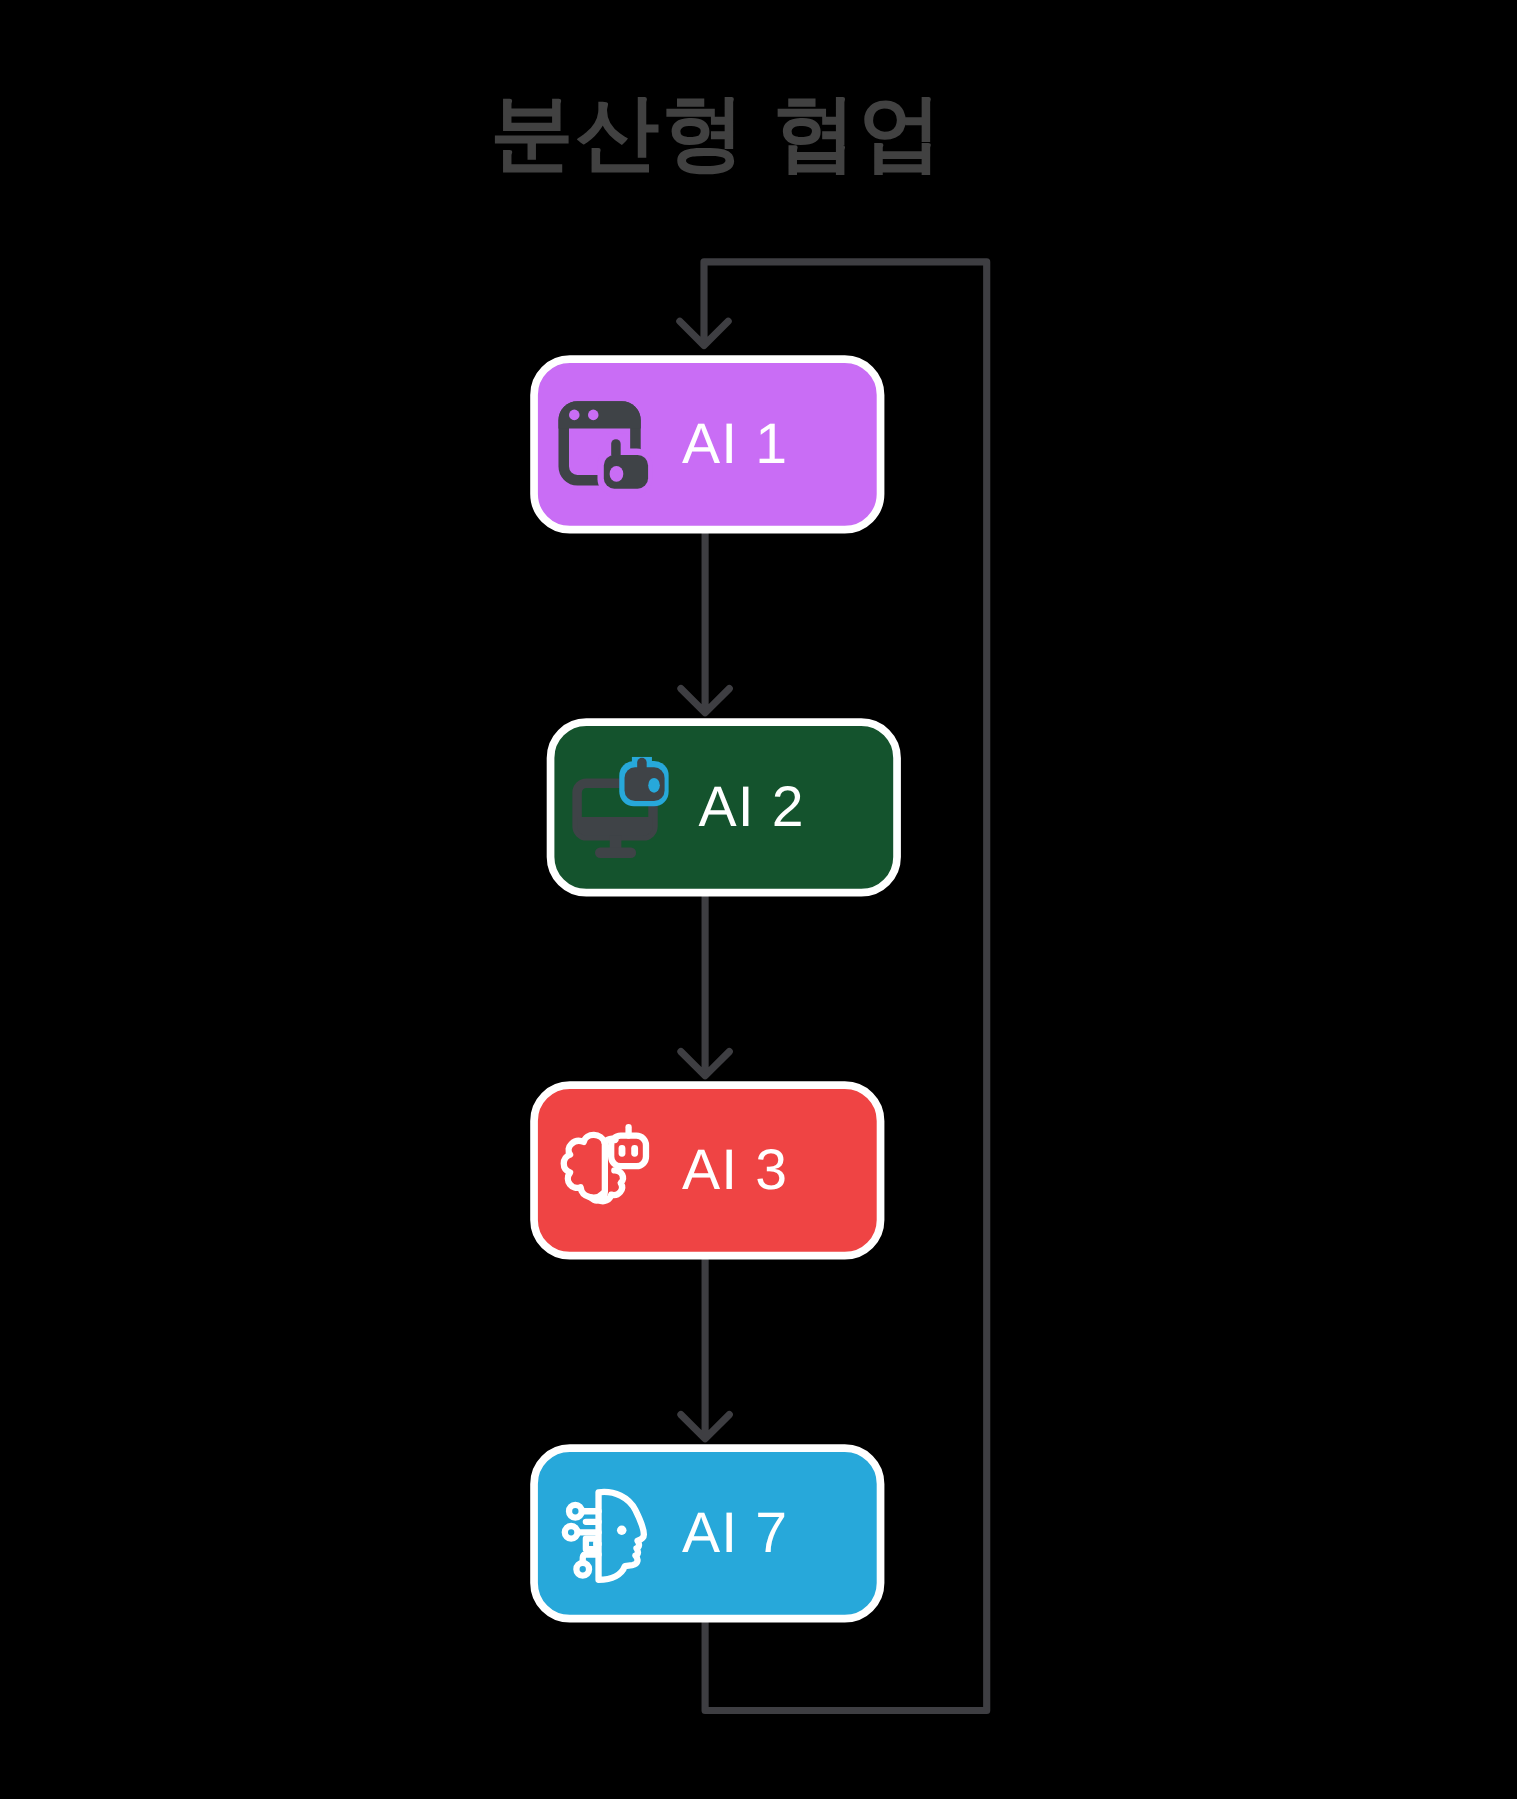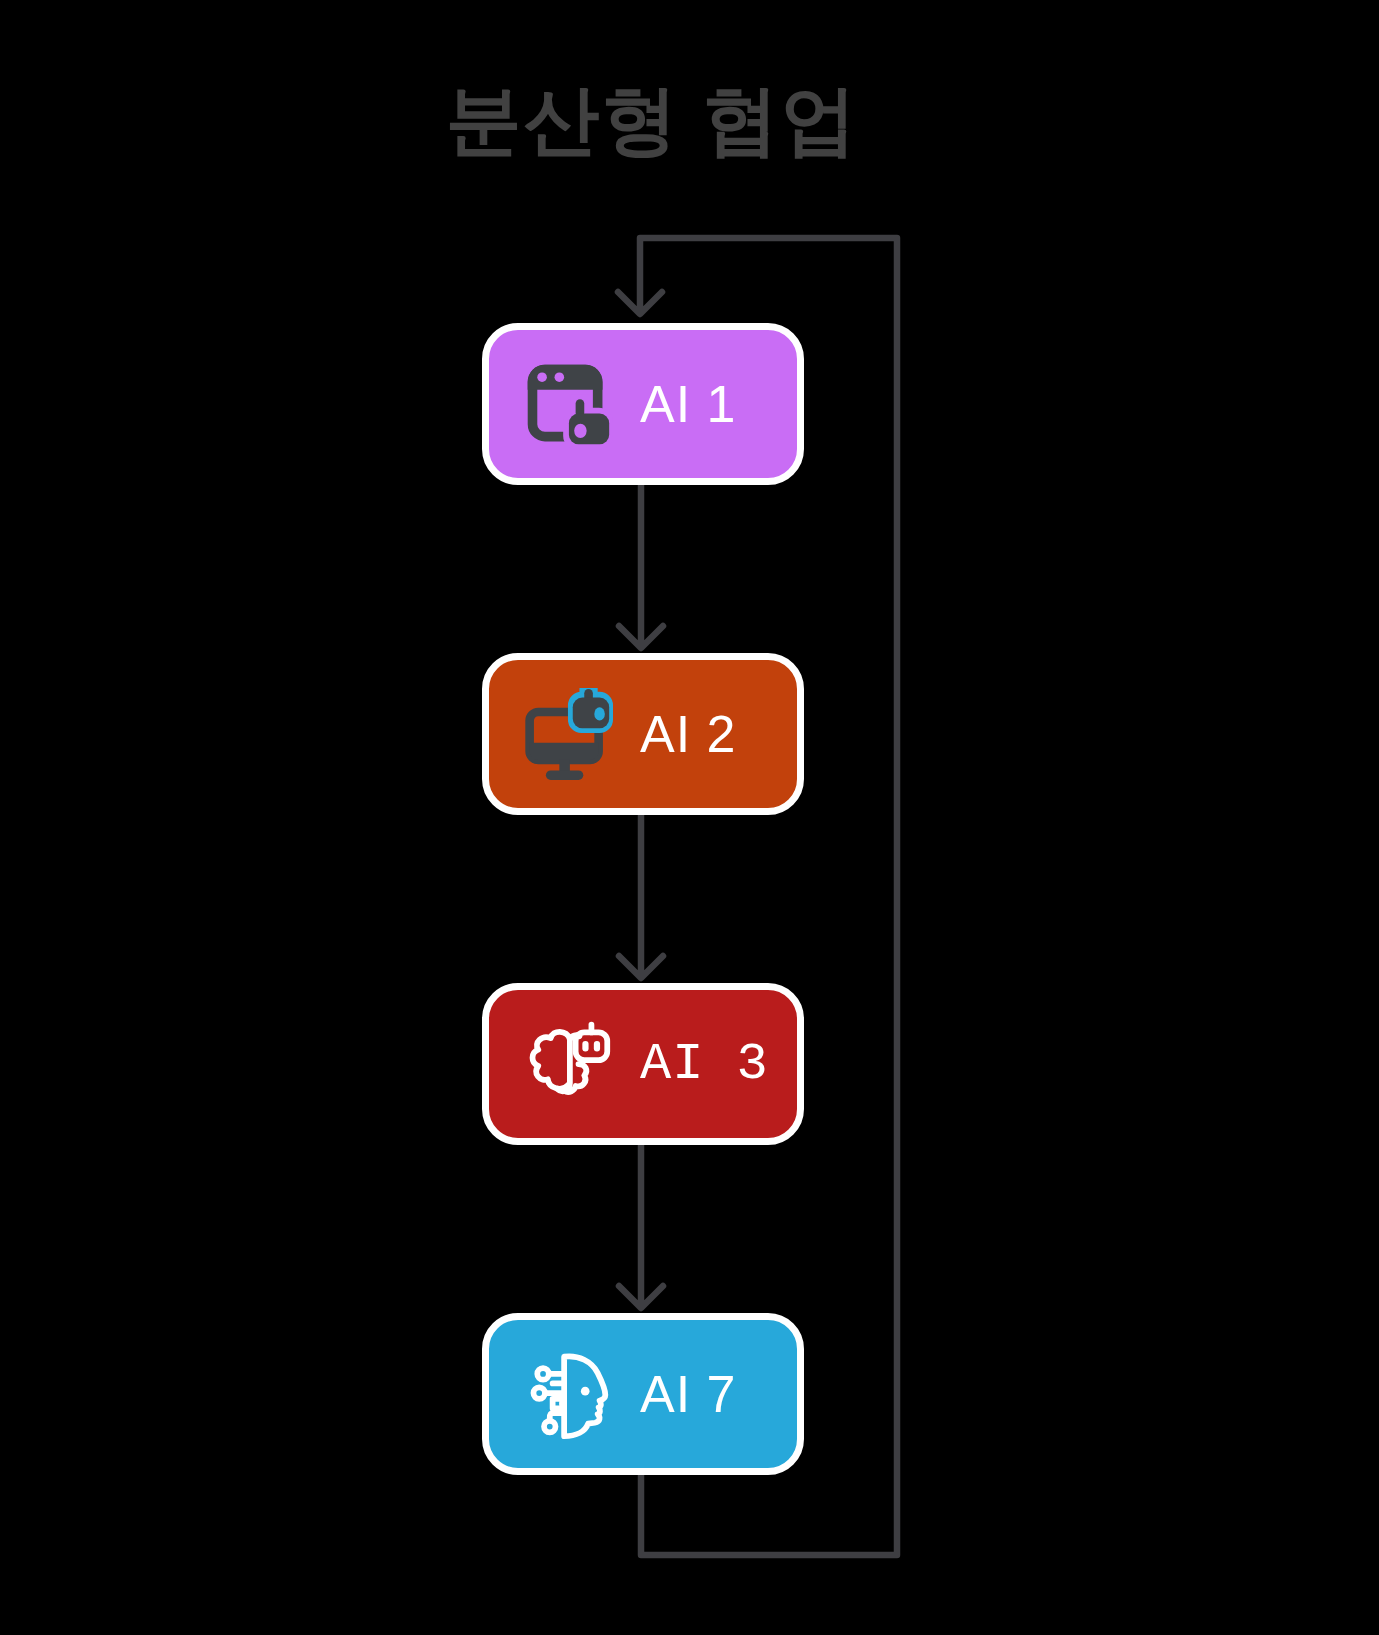--- a/index.html
+++ b/index.html
@@ -6,21 +6,21 @@
   .canvas{position:relative;width:1379px;height:1635px;background:var(--background,#000);
           overflow:hidden;font-family:"Liberation Sans","DejaVu Sans",sans-serif;}
   .title{position:absolute;left:640px;top:58px;transform:translateX(-50%);margin:12px;
          font-size:76px;font-weight:700;letter-spacing:2px;white-space:nowrap;
          color:var(--title,#414141);}
   .connectors{position:absolute;left:0;top:0;}
   .connectors path{fill:none;stroke:var(--line,#3e3e42);stroke-width:6.5;
                    stroke-linecap:round;stroke-linejoin:round;}
   .node{position:absolute;left:482px;width:322px;height:162px;box-sizing:border-box;
         border:7px solid var(--node-border,#fff);border-radius:36px;
-        display:flex;align-items:center;padding-left:32px;}
+        display:flex;align-items:center;padding-left:12px;}
   .node .icon{width:92px;height:92px;flex:0 0 auto;}
   .node .label{margin-left:27px;font-size:52px;letter-spacing:1px;
                color:var(--node-label,#fff);}
   .n1{top:323px}.n2{top:653px}.n3{top:983px}.n4{top:1313px}
   .outline{fill:none;stroke:var(--icon-dark,#3f4347);}
   .white-line{fill:none;stroke:#fff;stroke-width:6;stroke-linecap:round;stroke-linejoin:round;}
 </style>
 </head>
 <body>
 
@@ -45,38 +45,38 @@
         <rect x="44" y="52" width="52" height="44" rx="15" style="fill: rgb(201, 109, 245);"></rect>
         <rect x="52" y="38" width="20" height="22" style="fill: rgb(201, 109, 245);"></rect>
         <rect x="57" y="43" width="9" height="19" rx="4.5" style="fill: rgb(63, 67, 71);"></rect>
         <rect x="50" y="58" width="42" height="32" rx="10" style="fill: rgb(63, 67, 71);"></rect>
         <ellipse cx="62" cy="76" rx="6.5" ry="7.5" style="fill: rgb(201, 109, 245);"></ellipse>
       </g>
     </svg>
     <span class="label">AI 1</span>
   </div>
 
-  <div class="node n2" style="background-color: #c2410c;">
+  <div class="node n2" style="background-color: #14532d; margin-left: 15px;">
     <svg class="icon" viewBox="0 0 96 96">
       <rect class="outline" x="9" y="25" width="72" height="50" rx="9" stroke-width="9"></rect>
       <path d="M9,57 h72 v9 a9,9 0 0 1 -9,9 h-54 a9,9 0 0 1 -9,-9 z" style="fill: rgb(63, 67, 71);"></path>
       <rect x="40" y="75" width="11" height="13" style="fill: rgb(63, 67, 71);"></rect>
       <rect x="26" y="86" width="39" height="10" rx="5" style="fill: rgb(63, 67, 71);"></rect>
       <g>
         <rect x="49" y="4" width="47" height="43" rx="14" style="fill: rgb(39, 168, 218);"></rect>
         <rect x="61" y="0" width="19" height="16" style="fill: rgb(39, 168, 218);"></rect>
         <rect x="66" y="1" width="9" height="14" rx="4.5" style="fill: rgb(63, 67, 71);"></rect>
         <rect x="54" y="10" width="38" height="32" rx="10" style="fill: rgb(63, 67, 71);"></rect>
         <ellipse cx="82" cy="27" rx="5.5" ry="7" style="fill: rgb(39, 168, 218);"></ellipse>
       </g>
     </svg>
     <span class="label">AI 2</span>
   </div>
 
-  <div class="node n3" style="background-color: #b91c1c; font-family: Liberation Mono, monospace;">
+  <div class="node n3" style="background-color: #ef4444;">
     <svg class="icon" viewBox="0 0 96 96">
       <path class="white-line" d="M51,22 C48,12 33,12 31,21 C22,17 13,26 18,33 C10,36 10,47 18,50 C12,58 20,67 28,64 C29,74 43,77 49,70"></path>
       <path class="white-line" d="M51,22 C53,18 58,17 61,19"></path>
       <path class="white-line" d="M51,24 V68 C51,76 43,79 38,74"></path>
       <path class="white-line" d="M60,48 C67,48 71,55 66,60 C70,66 64,73 57,71 C56,76 50,79 45,76"></path>
       <g>
         <rect class="white-line" x="57" y="15" width="33" height="29" rx="9"></rect>
         <path class="white-line" d="M73.5,15 V7"></path>
         <rect x="64" y="24" width="6.5" height="11" rx="3.2" fill="#ffffff"></rect>
         <rect x="76" y="24" width="6.5" height="11" rx="3.2" fill="#ffffff"></rect>

